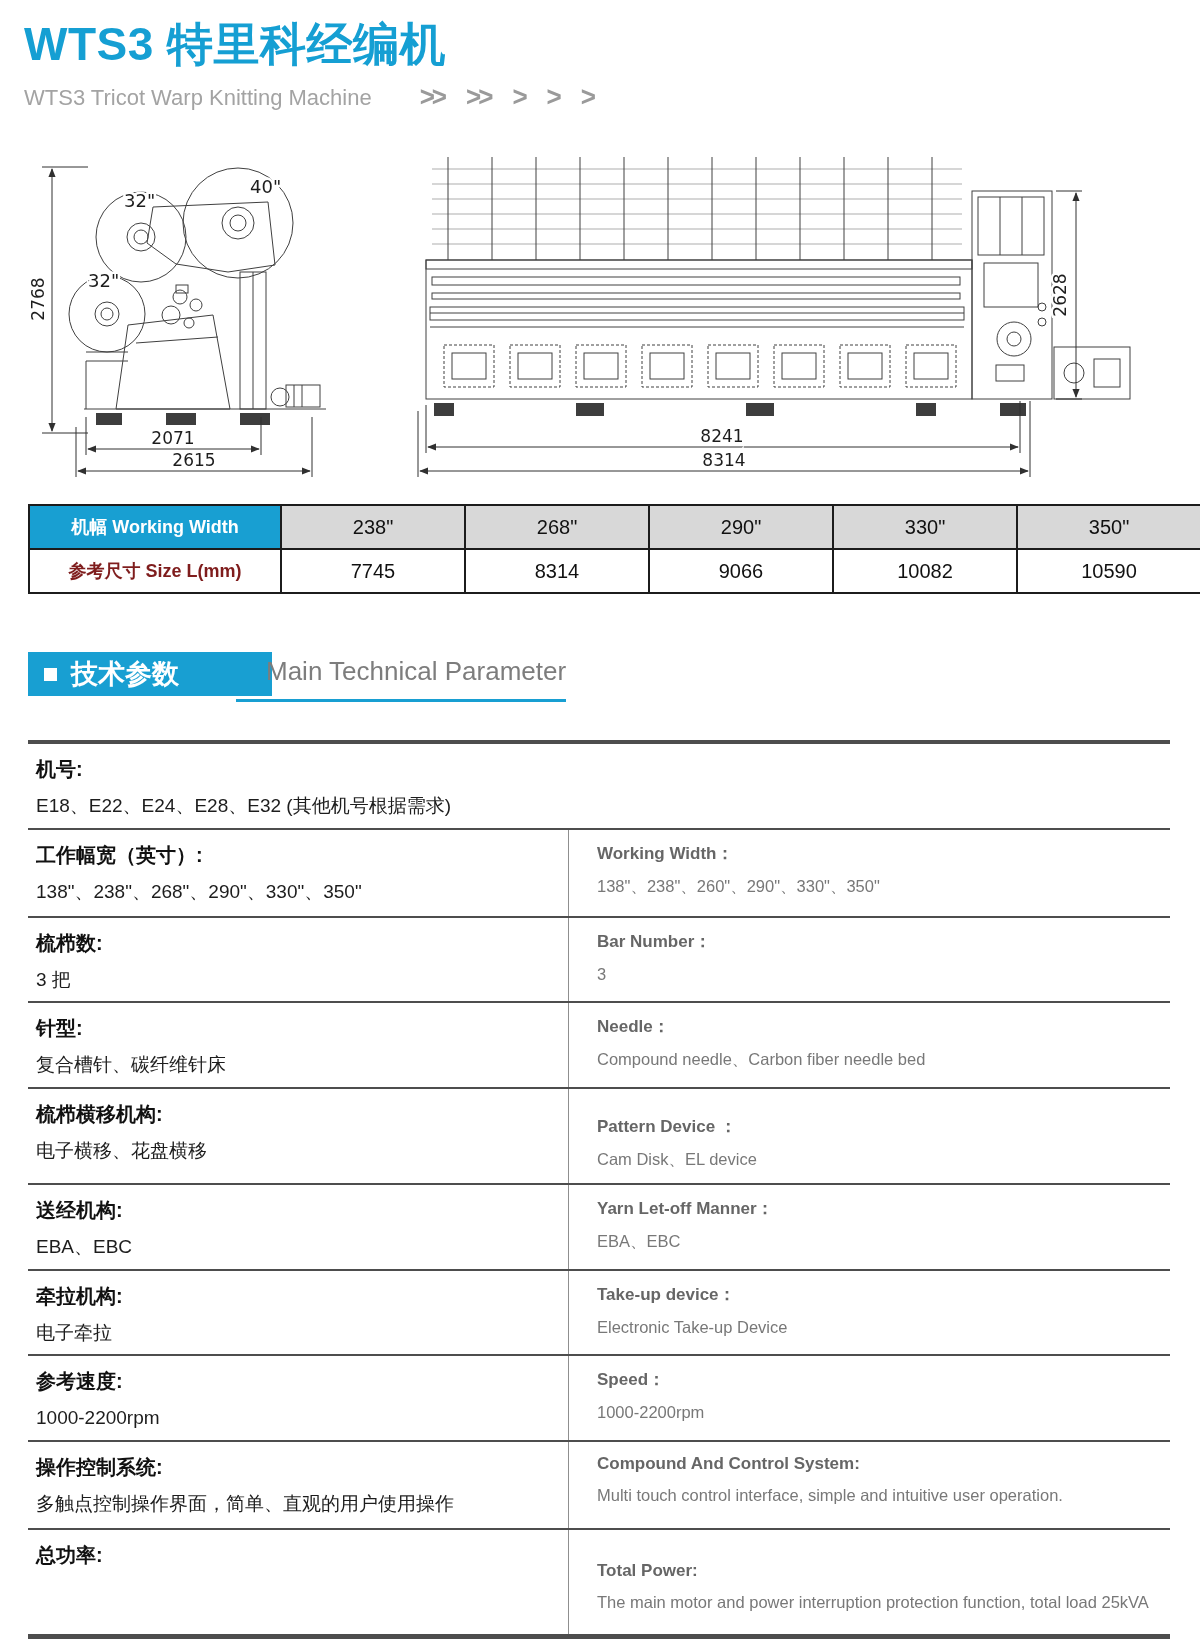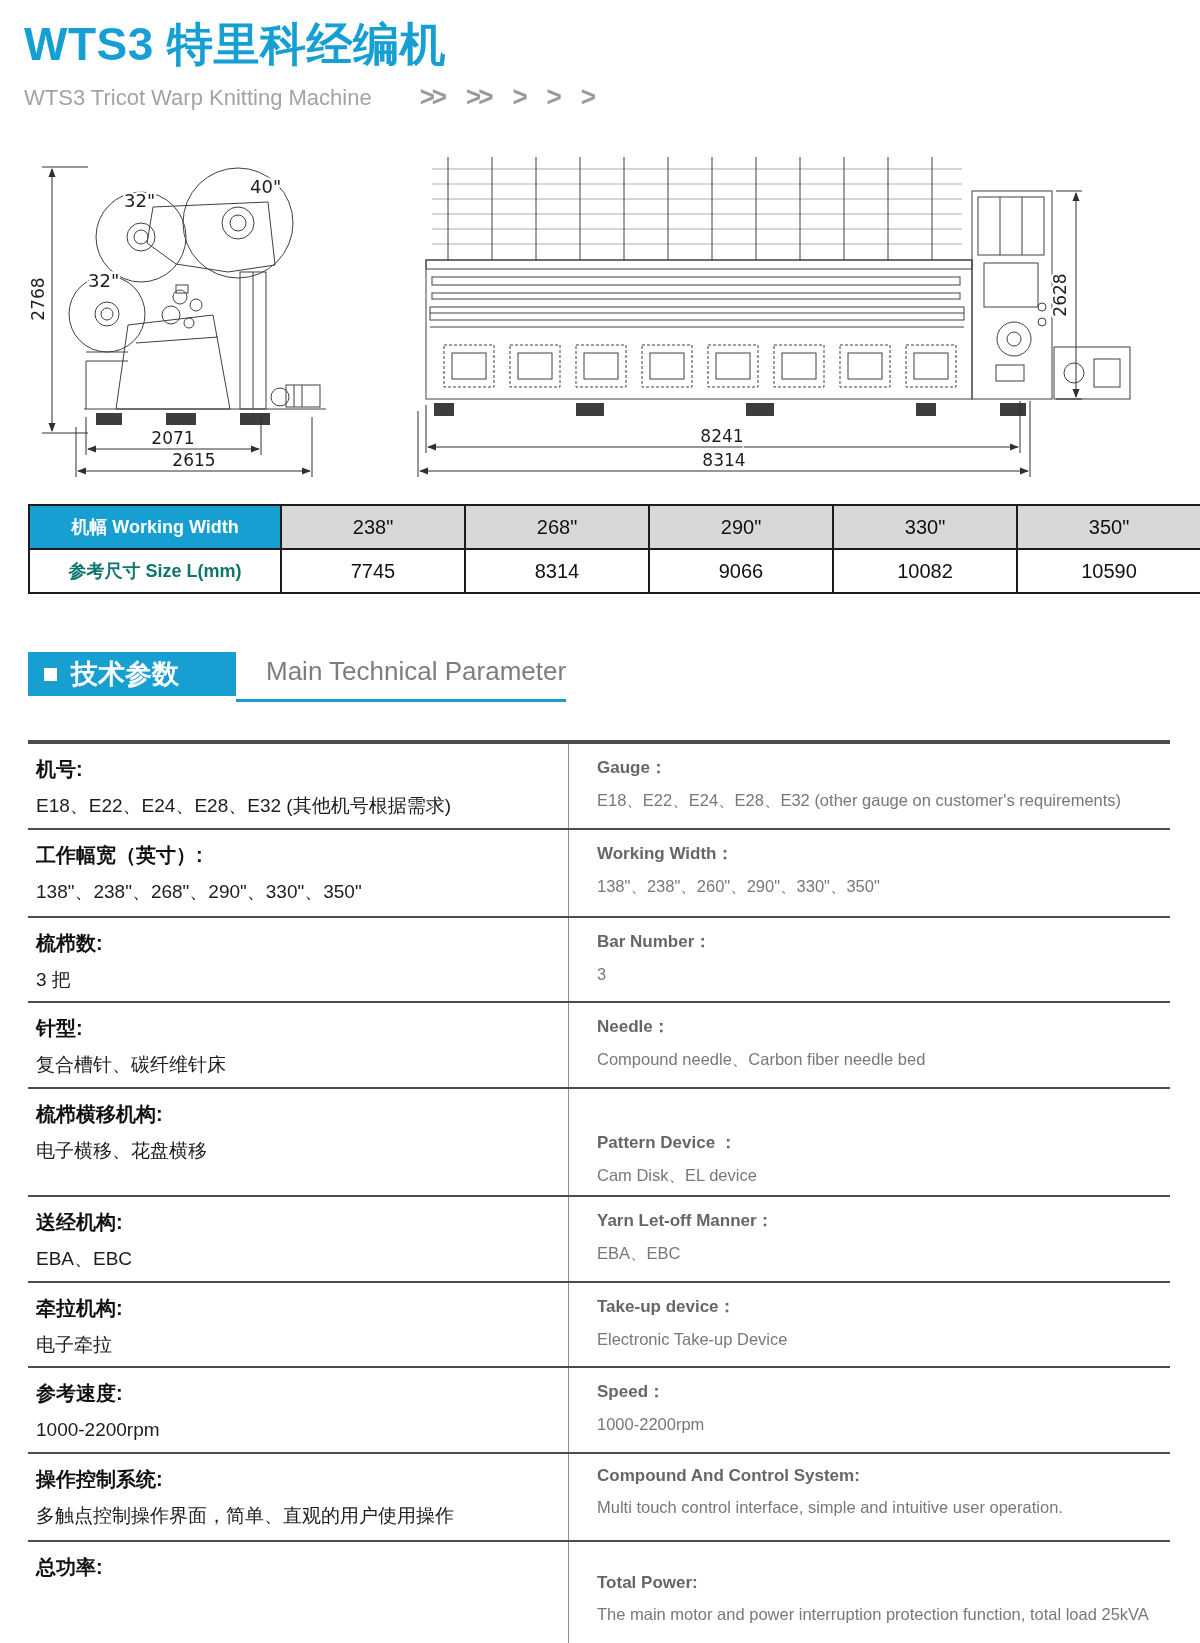--- a/index.html
+++ b/index.html
@@ -24,25 +24,25 @@
   .dim-text { font-family:"DejaVu Sans", sans-serif; font-size:17px; fill:#1d1d1d; stroke:#fff; stroke-width:5px; paint-order:stroke; }
   .lbl-text { font-family:"DejaVu Sans", sans-serif; font-size:18px; fill:#1d1d1d; stroke:#fff; stroke-width:5px; paint-order:stroke; }
 
   
   .wtable { margin:22px 0 0 28px; border-collapse:collapse; width:1174px; table-layout:fixed; }
   .wtable td { border:2px solid #1c1c1c; height:44px; text-align:center; vertical-align:middle; }
   .wtable td.rowlabel { width:252px; font-size:18px; font-weight:700; }
   .wtable .cyan { background:#189fd2; color:#fff; }
   .wtable .grayrow td.val { background:#d8d8d8; }
   .wtable td.val { font-size:20px; color:#111; }
-  .wtable .rowlabel.dark { color:#0f766e; }
+  .wtable .rowlabel.dark { color:#7f1d1d; }
 
   
   .sechdr { margin:58px 0 0 28px; position:relative; width:1142px; }
-  .sec-box { display:inline-flex; align-items:center; gap:14px; background:#189fd2; color:#fff; width:208px; height:44px; padding-left:16px; font-size:27px; font-weight:700; }
+  .sec-box { display:inline-flex; align-items:center; gap:14px; background:#189fd2; color:#fff; width:244px; height:44px; padding-left:16px; font-size:27px; font-weight:700; }
   .sec-bullet { width:13px; height:13px; background:#fff; display:inline-block; }
   .sec-en { position:absolute; left:238px; top:4px; font-size:26px; color:#7d7d7d; }
   .sec-underline { position:absolute; left:208px; top:47px; width:330px; height:3px; background:#189fd2; }
 
   
   .ptable { margin:44px 0 0 28px; width:1142px; border-top:4px solid #4d4d4d; border-bottom:5px solid #4d4d4d; }
   .prow { display:grid; grid-template-columns:540px 1fr; border-bottom:2px solid #4d4d4d; }
   .prow:last-child { border-bottom:none; }
   .pcell { padding:12px 10px 8px 8px; }
   .pcell.en { border-left:1px solid #8f8f8f; padding-left:28px; }
@@ -257,24 +257,20 @@
     <div class="sec-underline"></div>
   </div>
 
   <div class="ptable">
 
     <div class="prow" style="min-height:84px">
       <div class="pcell zh">
         <div class="zh-label">机号:</div>
         <div class="zh-value">E18、E22、E24、E28、E32 (其他机号根据需求)</div>
       </div>
-      <div class="pcell en">
-        <div class="en-label">Gauge：</div>
-        <div class="en-value">E18、E22、E24、E28、E32 (other gauge on customer's requirements)</div>
-      </div>
     </div>
 
     <div class="prow" style="min-height:88px">
       <div class="pcell zh">
         <div class="zh-label">工作幅宽（英寸）:</div>
         <div class="zh-value">138"、238"、268"、290"、330"、350"</div>
       </div>
       <div class="pcell en">
         <div class="en-label">Working Width：</div>
         <div class="en-value">138"、238"、260"、290"、330"、350"</div>
@@ -301,21 +297,21 @@
         <div class="en-label">Needle：</div>
         <div class="en-value">Compound needle、Carbon fiber needle bed</div>
       </div>
     </div>
 
     <div class="prow" style="min-height:96px">
       <div class="pcell zh" style="">
         <div class="zh-label">梳栉横移机构:</div>
         <div class="zh-value">电子横移、花盘横移</div>
       </div>
-      <div class="pcell en" style="padding-top:42px">
+      <div class="pcell en" style="padding-top:26px">
         <div class="en-label">Pattern Device ：</div>
         <div class="en-value">Cam Disk、EL device</div>
       </div>
     </div>
 
     <div class="prow" style="min-height:82px">
       <div class="pcell zh">
         <div class="zh-label">送经机构:</div>
         <div class="zh-value">EBA、EBC</div>
       </div>

